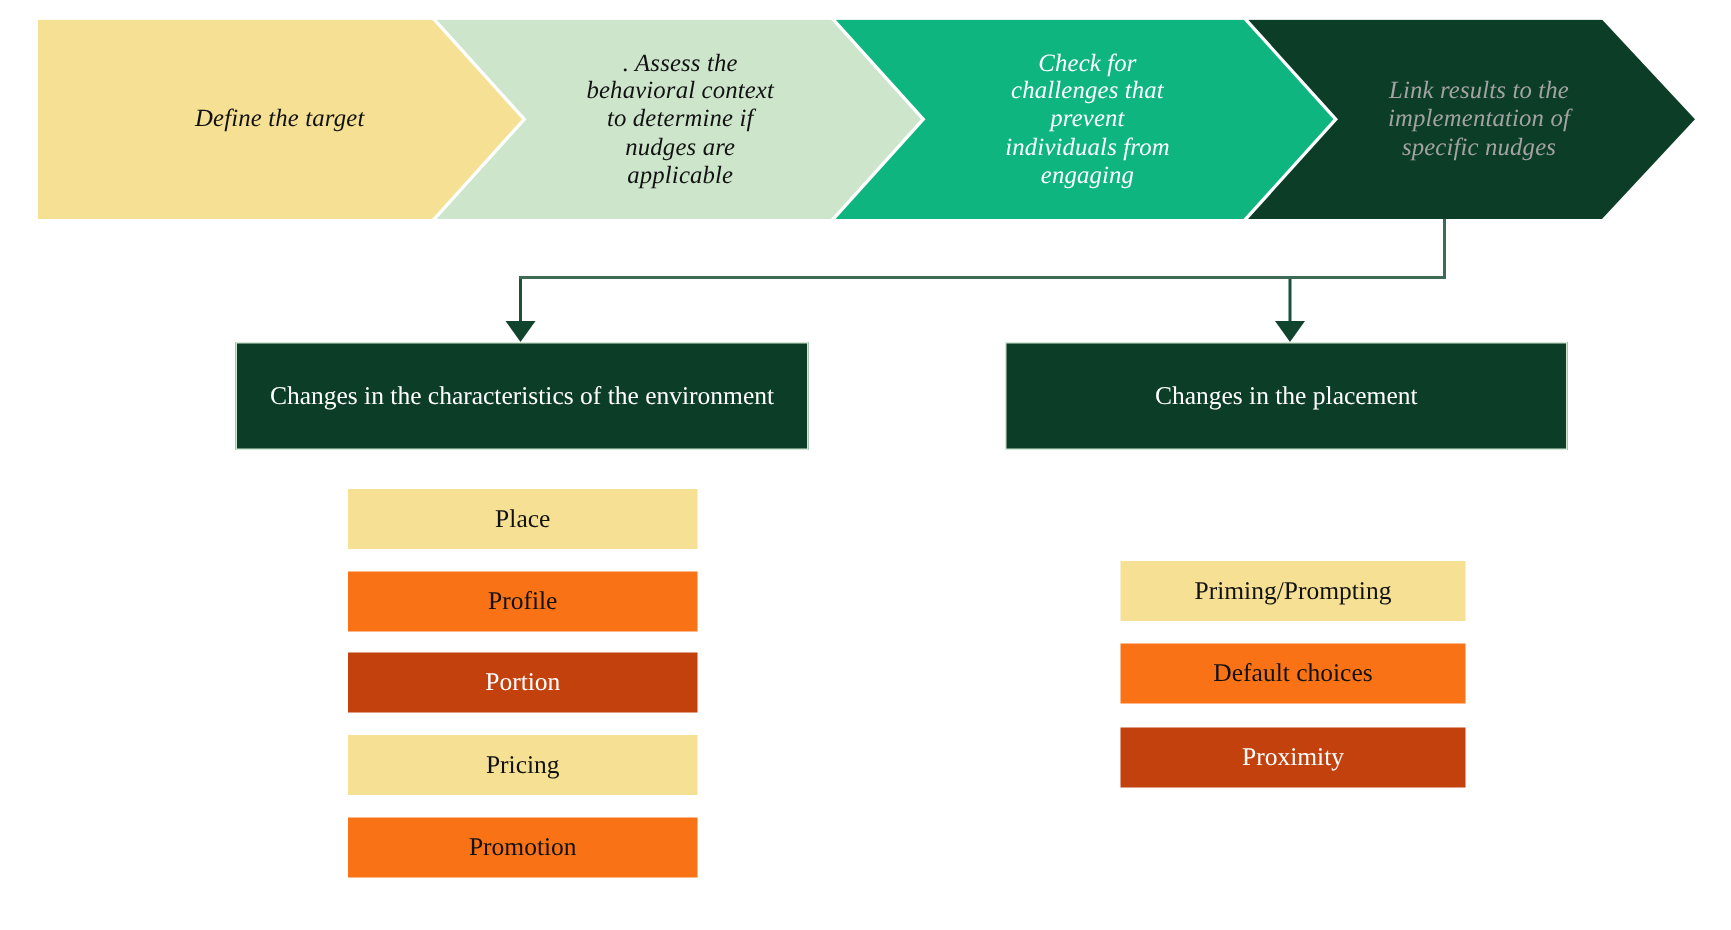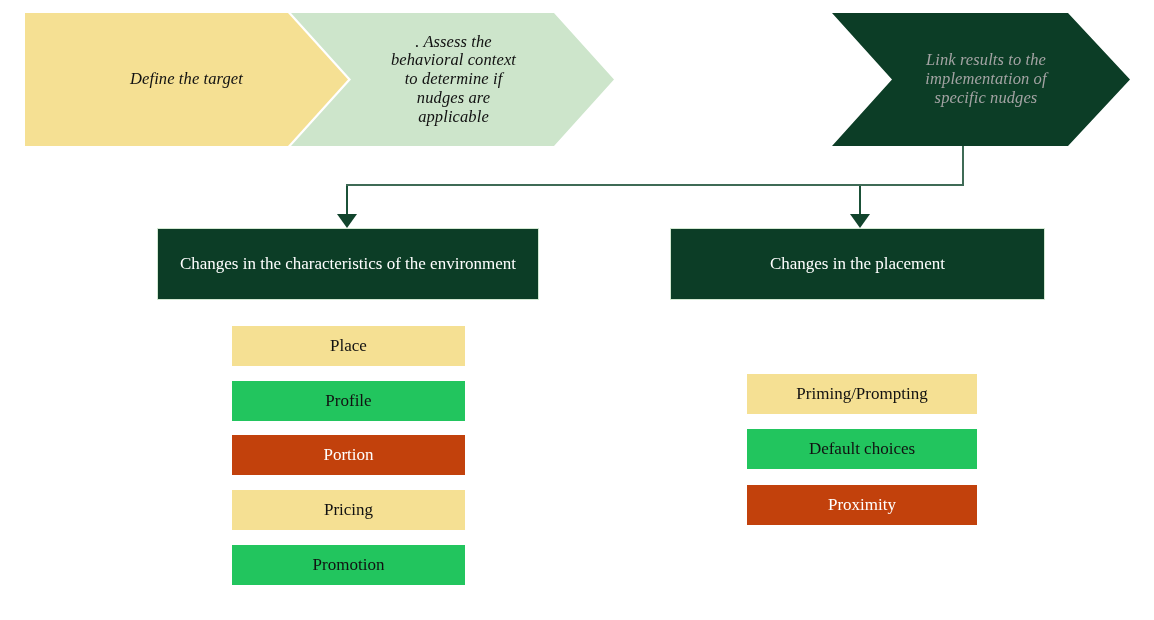--- a/index.html
+++ b/index.html
@@ -142,38 +142,45 @@
     align-items: center;
     justify-content: center;
     text-align: center;
     font-size: 17px;
     box-sizing: border-box;
     padding: 16px 8px;
   }
   .bar.left  { left: 232px; width: 233px; }
   .bar.right { left: 747px; width: 230px; margin-top: 48px; }
   .sw-yellow { background: #F5E093; color: #111111; }
-  .sw-lgreen { background: #22c55e; color: #111111; }
+  .sw-lgreen { background: #f97316; color: #111111; }
   .sw-teal   { background: #c2410c; color: #ffffff; }
 </style>
 </head>
 <body>
 
 <div id="canvas">
 
   <div class="chevron chev-1">
     <span class="ctext">Define the target</span>
   </div>
   <div class="chevron chev-2">
     <span class="ctext">. Assess the
 behavioral context
 to determine if
 nudges are
 applicable</span>
   </div>
+  <div class="chevron chev-3">
+    <span class="ctext">Check for
+challenges that
+prevent
+individuals from
+engaging</span>
+  </div>
   <div class="chevron chev-4">
     <span class="ctext">Link results to the
 implementation of
 specific nudges</span>
   </div>
 
   <div class="conn conn-drop-src"></div>
   <div class="conn conn-horiz"></div>
   <div class="conn-branch conn-branch-left"></div>
   <div class="conn-branch conn-branch-right"></div>

